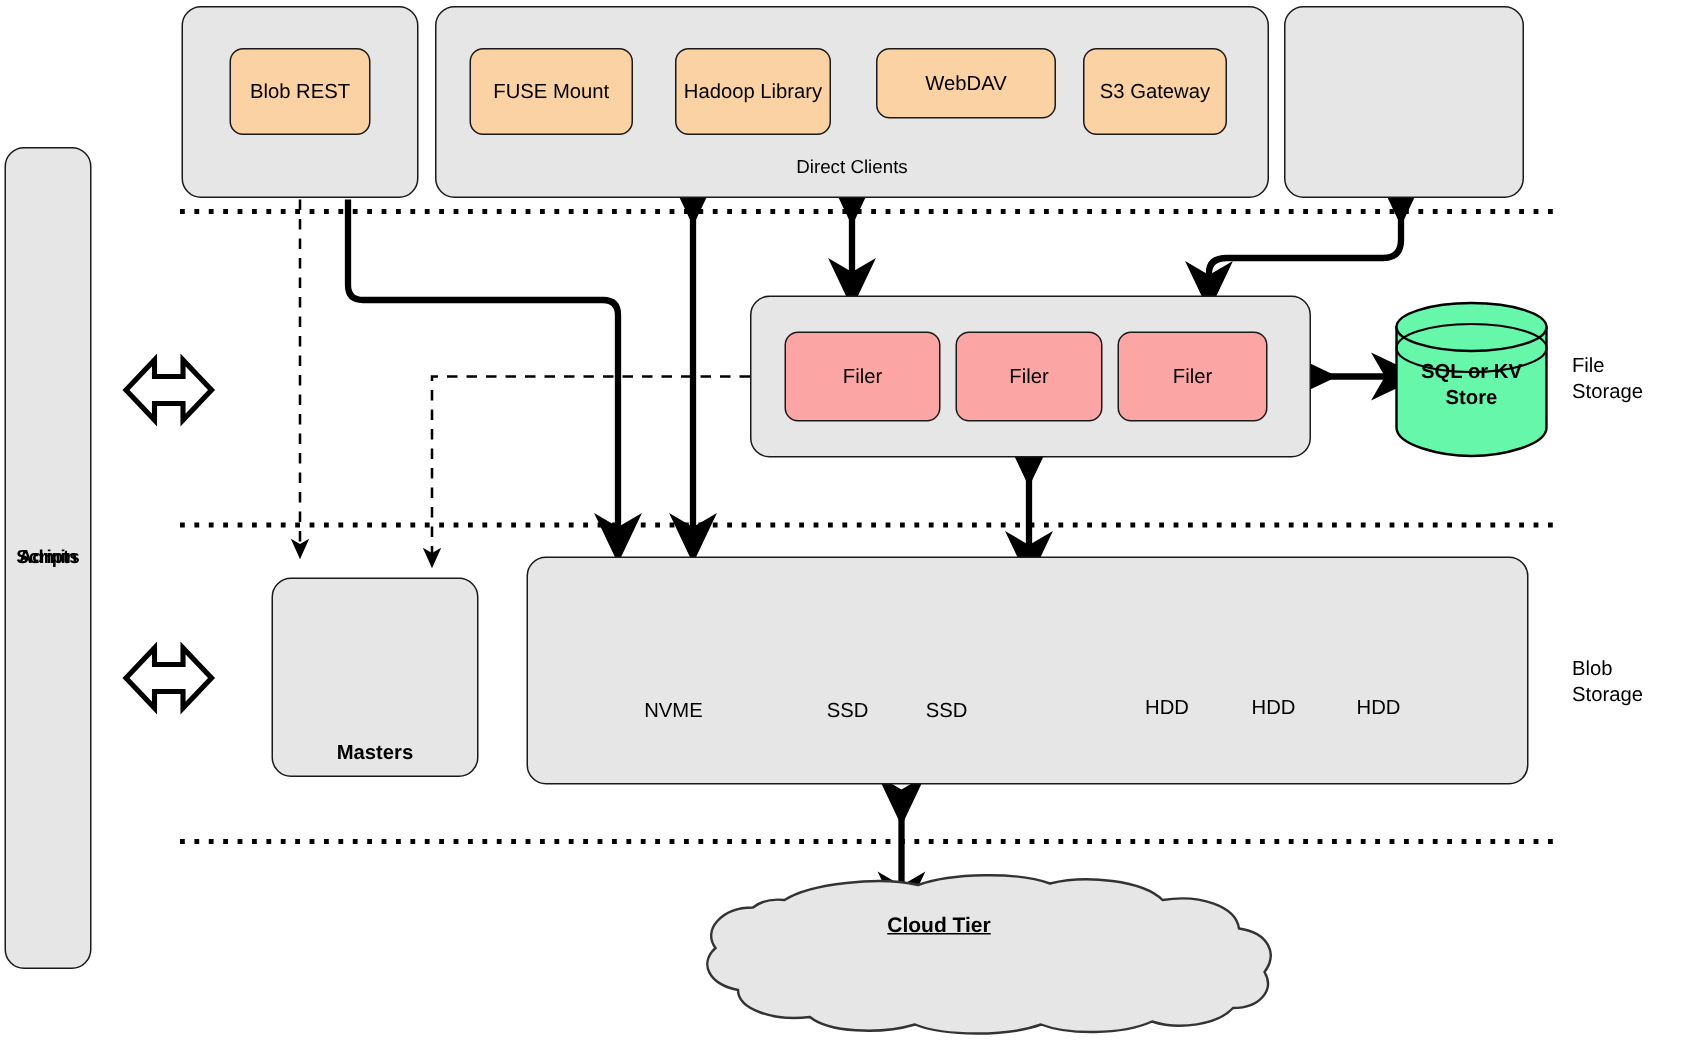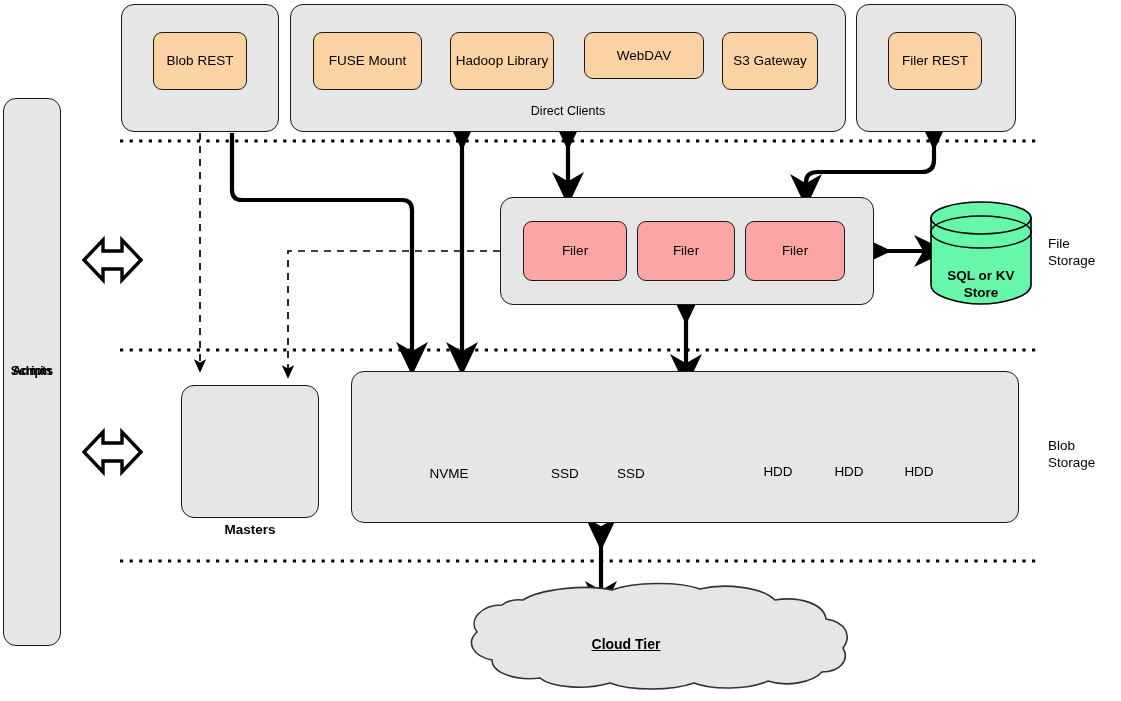--- a/index.html
+++ b/index.html
@@ -48,21 +48,21 @@
     font-size:13.5px;
     color:#000;
   }
   .lbl{
     position:absolute;
     font-size:13.5px;
     color:#000;
     text-align:center;
     line-height:1.25;
   }
-  .lbl-b{ font-weight:bold;margin-top:28px; }
+  .lbl-b{ font-weight:bold; }
   .caption{
     position:absolute;
     font-size:12.5px;
     color:#000;
     text-align:center;
     width:100%;
     left:0;
   }
   .vert-text{
     position:absolute;
@@ -225,21 +225,20 @@
 
   <div class="box grp" style="left:290px; top:4px; width:556px; height:128px;"></div>
   <div class="caption" style="left:290px; top:104px; width:556px;">Direct Clients</div>
 
   <div class="box node" style="left:313px; top:32px; width:109px; height:58px;">FUSE Mount</div>
   <div class="box node" style="left:450px; top:32px; width:104px; height:58px;">Hadoop Library</div>
   <div class="box node" style="left:584px; top:32px; width:120px; height:47px;">WebDAV</div>
   <div class="box node" style="left:722px; top:32px; width:96px; height:58px;">S3 Gateway</div>
 
   <div class="box grp" style="left:856px; top:4px; width:160px; height:128px;"></div>
-  <div class="box node" style="left:888px; top:32px; width:94px; height:58px;">Filer REST</div>
 
   <div class="box grp" style="left:500px; top:197px; width:374px; height:108px;"></div>
   <div class="box filer" style="left:523px; top:221px; width:104px; height:60px;">Filer</div>
   <div class="box filer" style="left:637px; top:221px; width:98px; height:60px;">Filer</div>
   <div class="box filer" style="left:745px; top:221px; width:100px; height:60px;">Filer</div>
 
   <div class="lbl lbl-b" style="left:931px; top:240px; width:100px;">
     <span>SQL or KV</span><br>
     <span>Store</span>
   </div>

